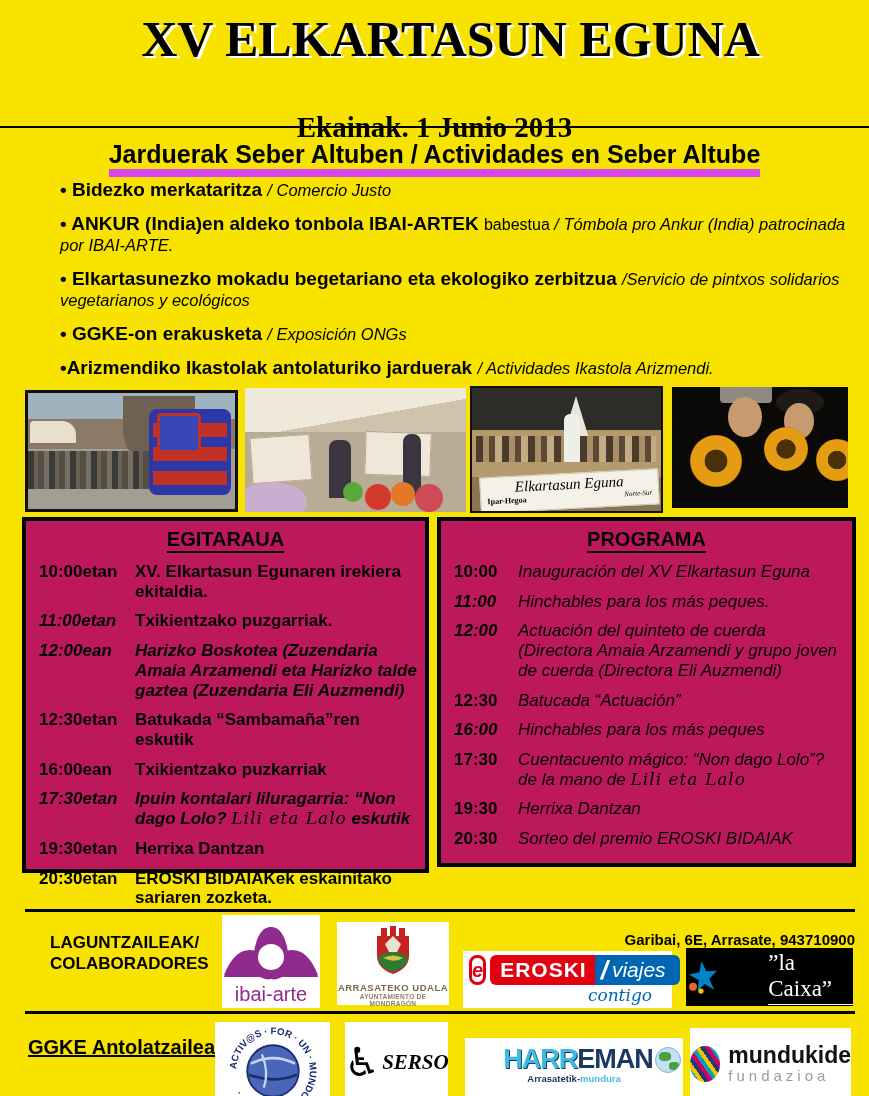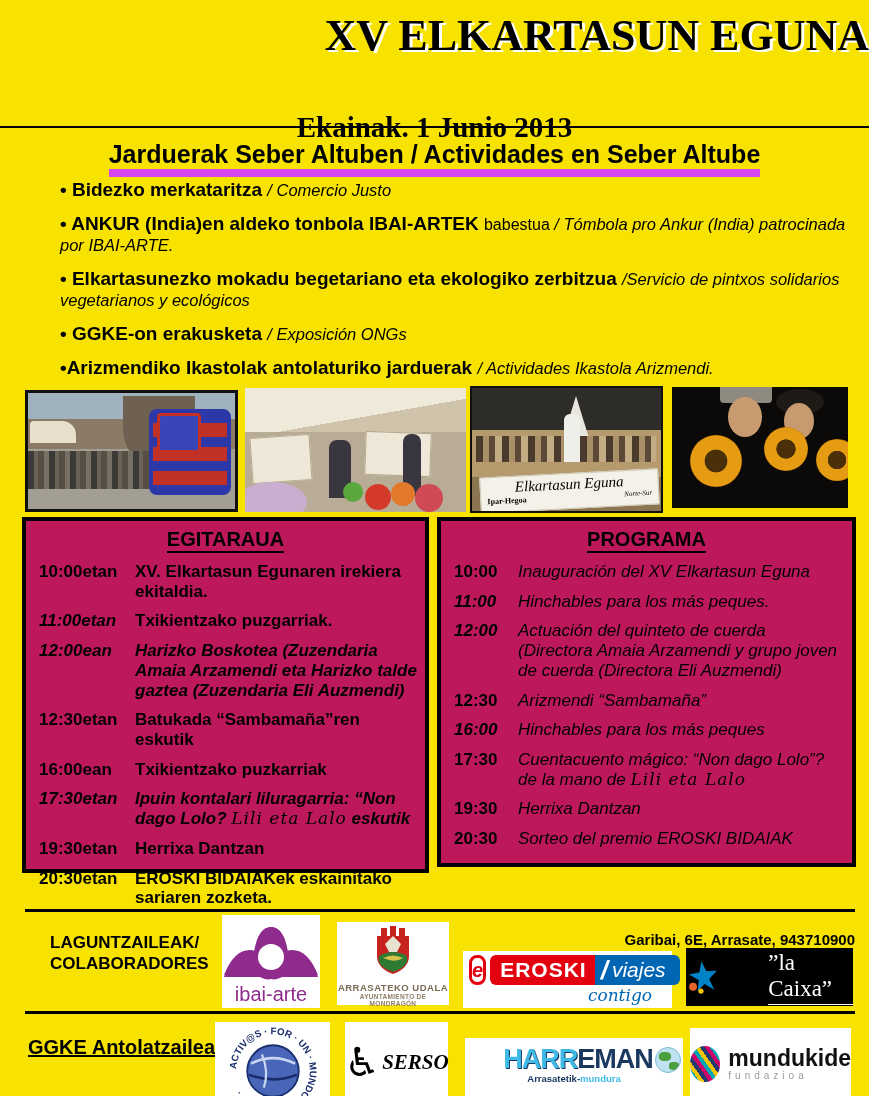--- a/index.html
+++ b/index.html
@@ -3,22 +3,22 @@
 <meta charset="utf-8">
 <style>
   * { margin:0; padding:0; box-sizing:border-box; }
   body { background:#777; font-family:"Liberation Sans", sans-serif; }
   .page {
     position:relative; width:869px; height:1096px; margin:0 auto;
     background:#F8E300; overflow:hidden; color:#000;
   }
   
   .title {
-    position:absolute; top:10px; left:0; right:0; text-align:right;
-    font-family:"Liberation Serif", serif; font-weight:bold; font-size:44px;
+    position:absolute; top:10px; left:0; right:0; text-align:center;
+    font-family:"Liberation Serif", serif; font-weight:bold; font-size:50px;
     letter-spacing:0px; text-shadow:3px 2px 0 #ffffff;margin-left:32px;
   }
   .date {
     position:absolute; top:111px; left:0; right:0; text-align:center;
     font-family:"Liberation Serif", serif; font-weight:bold; font-size:29px;
   }
   .rule { position:absolute; background:#000; }
   .rule-top { top:126px; left:0; width:869px; height:2px; }
   
   .act-heading {
@@ -146,21 +146,21 @@
   .harr-globe i { position:absolute; background:#4d9e3f; border-radius:40%; }
   .harr-globe .g1 { left:3px; top:4px; width:12px; height:9px; }
   .harr-globe .g2 { left:13px; top:14px; width:10px; height:8px; }
   .harr-sub { font-size:9.5px; font-weight:bold; margin-top:-2px; }
   .harr-sub .s1 { color:#1A3860; } .harr-sub .s2 { color:#3FB9E5; }
   .logo-mundukide { left:690px; top:1028px; width:161px; height:72px;
     display:flex; align-items:center; justify-content:center; gap:8px; }
   .mk-ball { width:36px; height:36px; border-radius:50%;
     background:repeating-linear-gradient(55deg,#D4006A 0 4px,#00A5B4 4px 8px,#F2C500 8px 12px,#223A70 12px 16px); }
   .mk-text .mk-name { font-size:23px; font-weight:bold; color:#111; line-height:1; }
-  .mk-text .mk-sub { font-size:10px; color:#9a9a9a; letter-spacing:4px; }
+  .mk-text .mk-sub { font-size:15px; color:#9a9a9a; letter-spacing:4px; }
 </style>
 </head>
 <body>
 
 <div class="page">
 
   <h1 class="title">XV ELKARTASUN EGUNA</h1>
   <div class="date">Ekainak. 1 Junio 2013</div>
   <div class="rule rule-top"></div>
 
@@ -261,21 +261,21 @@
         <div class="sched-row">
           <div class="sched-time seg-bi">11:00</div>
           <div class="sched-text"><span class="seg-i">Hinchables para los más peques.</span></div>
         </div>
         <div class="sched-row">
           <div class="sched-time seg-bi">12:00</div>
           <div class="sched-text"><span class="seg-i">Actuación del quinteto de cuerda (Directora Amaia Arzamendi  y grupo joven de cuerda (Directora Eli Auzmendi)</span></div>
         </div>
         <div class="sched-row">
           <div class="sched-time seg-b">12:30</div>
-          <div class="sched-text"><span class="seg-i">Arizmendi “Sambamaña”</span></div>
+          <div class="sched-text"><span class="seg-i">Batucada “Actuación”</span></div>
         </div>
         <div class="sched-row">
           <div class="sched-time seg-bi">16:00</div>
           <div class="sched-text"><span class="seg-i">Hinchables para los más peques</span></div>
         </div>
         <div class="sched-row">
           <div class="sched-time seg-b">17:30</div>
           <div class="sched-text"><span class="seg-i">Cuentacuento mágico: “Non dago Lolo”?  de la mano de </span><span class="seg-s">Lili eta Lalo</span></div>
         </div>
         <div class="sched-row">

